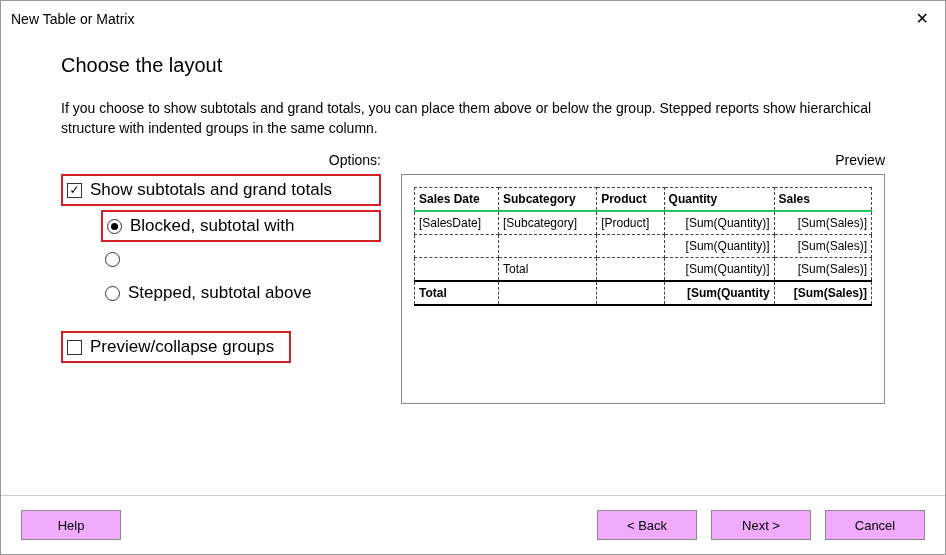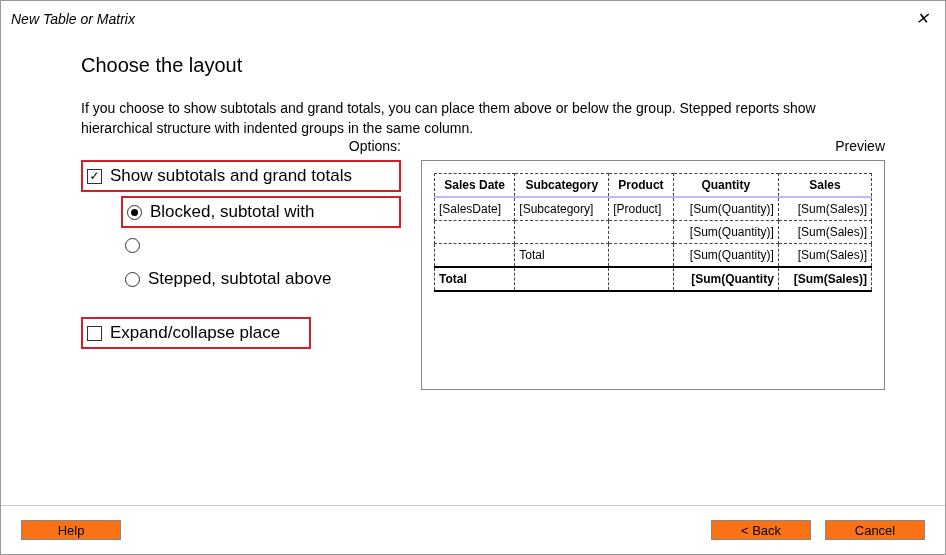--- a/index.html
+++ b/index.html
@@ -14,34 +14,34 @@
       border: 1px solid #999;
       display: flex;
       flex-direction: column;
     }
     .titlebar {
       display: flex;
       justify-content: space-between;
       align-items: center;
       padding: 6px 10px;
       font-size: 14px;
-      font-style: italic;
     }
     .titlebar .close { font-size: 16px; cursor: pointer; padding: 2px 6px; }
     .content {
       flex: 1;
-      padding: 10px 60px 10px 80px;
+      padding: 10px 60px 10px 60px;
     }
     .page-title {
       font-size: 20px;
       margin: 8px 0 22px 0;
     }
     .description {
       font-size: 14px;
       line-height: 1.4;
+      margin-bottom: 14px;
     }
     .layout-row {
       display: flex;
       gap: 20px;
     }
     .options-col { width: 320px; }
     .preview-col { flex: 1; }
     .options-header, .preview-header {
       font-size: 14px;
       margin-bottom: 6px;
@@ -97,41 +97,41 @@
     }
     .preview-table th, .preview-table td {
       border: 1px dashed #444;
       padding: 4px 4px;
       text-align: left;
       white-space: nowrap;
       overflow: hidden;
     }
     .preview-table th {
       font-weight: bold;
-      text-align: center;
-      border-bottom: 2px solid #c4b5fd;
+      text-align: left;
+      border-bottom: 2px solid #22c55e;
     }
     .preview-table tr.total-row td {
       font-weight: bold;
       border-top: 2px solid #000;
       border-bottom: 2px solid #000;
     }
     .preview-table td.r { text-align: right; }
     .button-bar {
       border-top: 1px solid #ccc;
       padding: 14px 20px;
       display: flex;
       align-items: center;
     }
     .button-bar .spacer { flex: 1; }
     .btn {
       min-width: 100px;
-      height: 20px;
+      height: 30px;
       border: 1px solid #888;
-      background: #f97316;
+      background: #f0abfc;
       font-size: 13px;
       cursor: pointer;
       display: inline-flex;
       align-items: center;
       justify-content: center;
       margin-left: 14px;
     }
     .btn:first-child { margin-left: 0; }
   </style>
 </head>
@@ -172,21 +172,21 @@
 
       <div class="option-line sub-option">
         <span class="radio"></span>
         <span>Stepped, subtotal above</span>
       </div>
 
       <div style="height:22px"></div>
 
       <div class="option-line highlight" style="width:230px">
         <span class="checkbox"></span>
-        <span>Expand/collapse place</span>
+        <span>Preview/collapse groups</span>
       </div>
     </div>
 
     <div class="preview-col">
       <div class="preview-header">Preview</div>
       <div class="preview-box">
         <table class="preview-table">
           <thead>
             <tr>
               <th>Sales Date</th>
@@ -229,14 +229,15 @@
         </table>
       </div>
     </div>
   </div>
 </div>
 
 <div class="button-bar">
   <div class="btn">Help</div>
   <div class="spacer"></div>
   <div class="btn">&lt; Back</div>
+  <div class="btn">Next &gt;</div>
   <div class="btn">Cancel</div>
 </div>
 
 </body></html>

